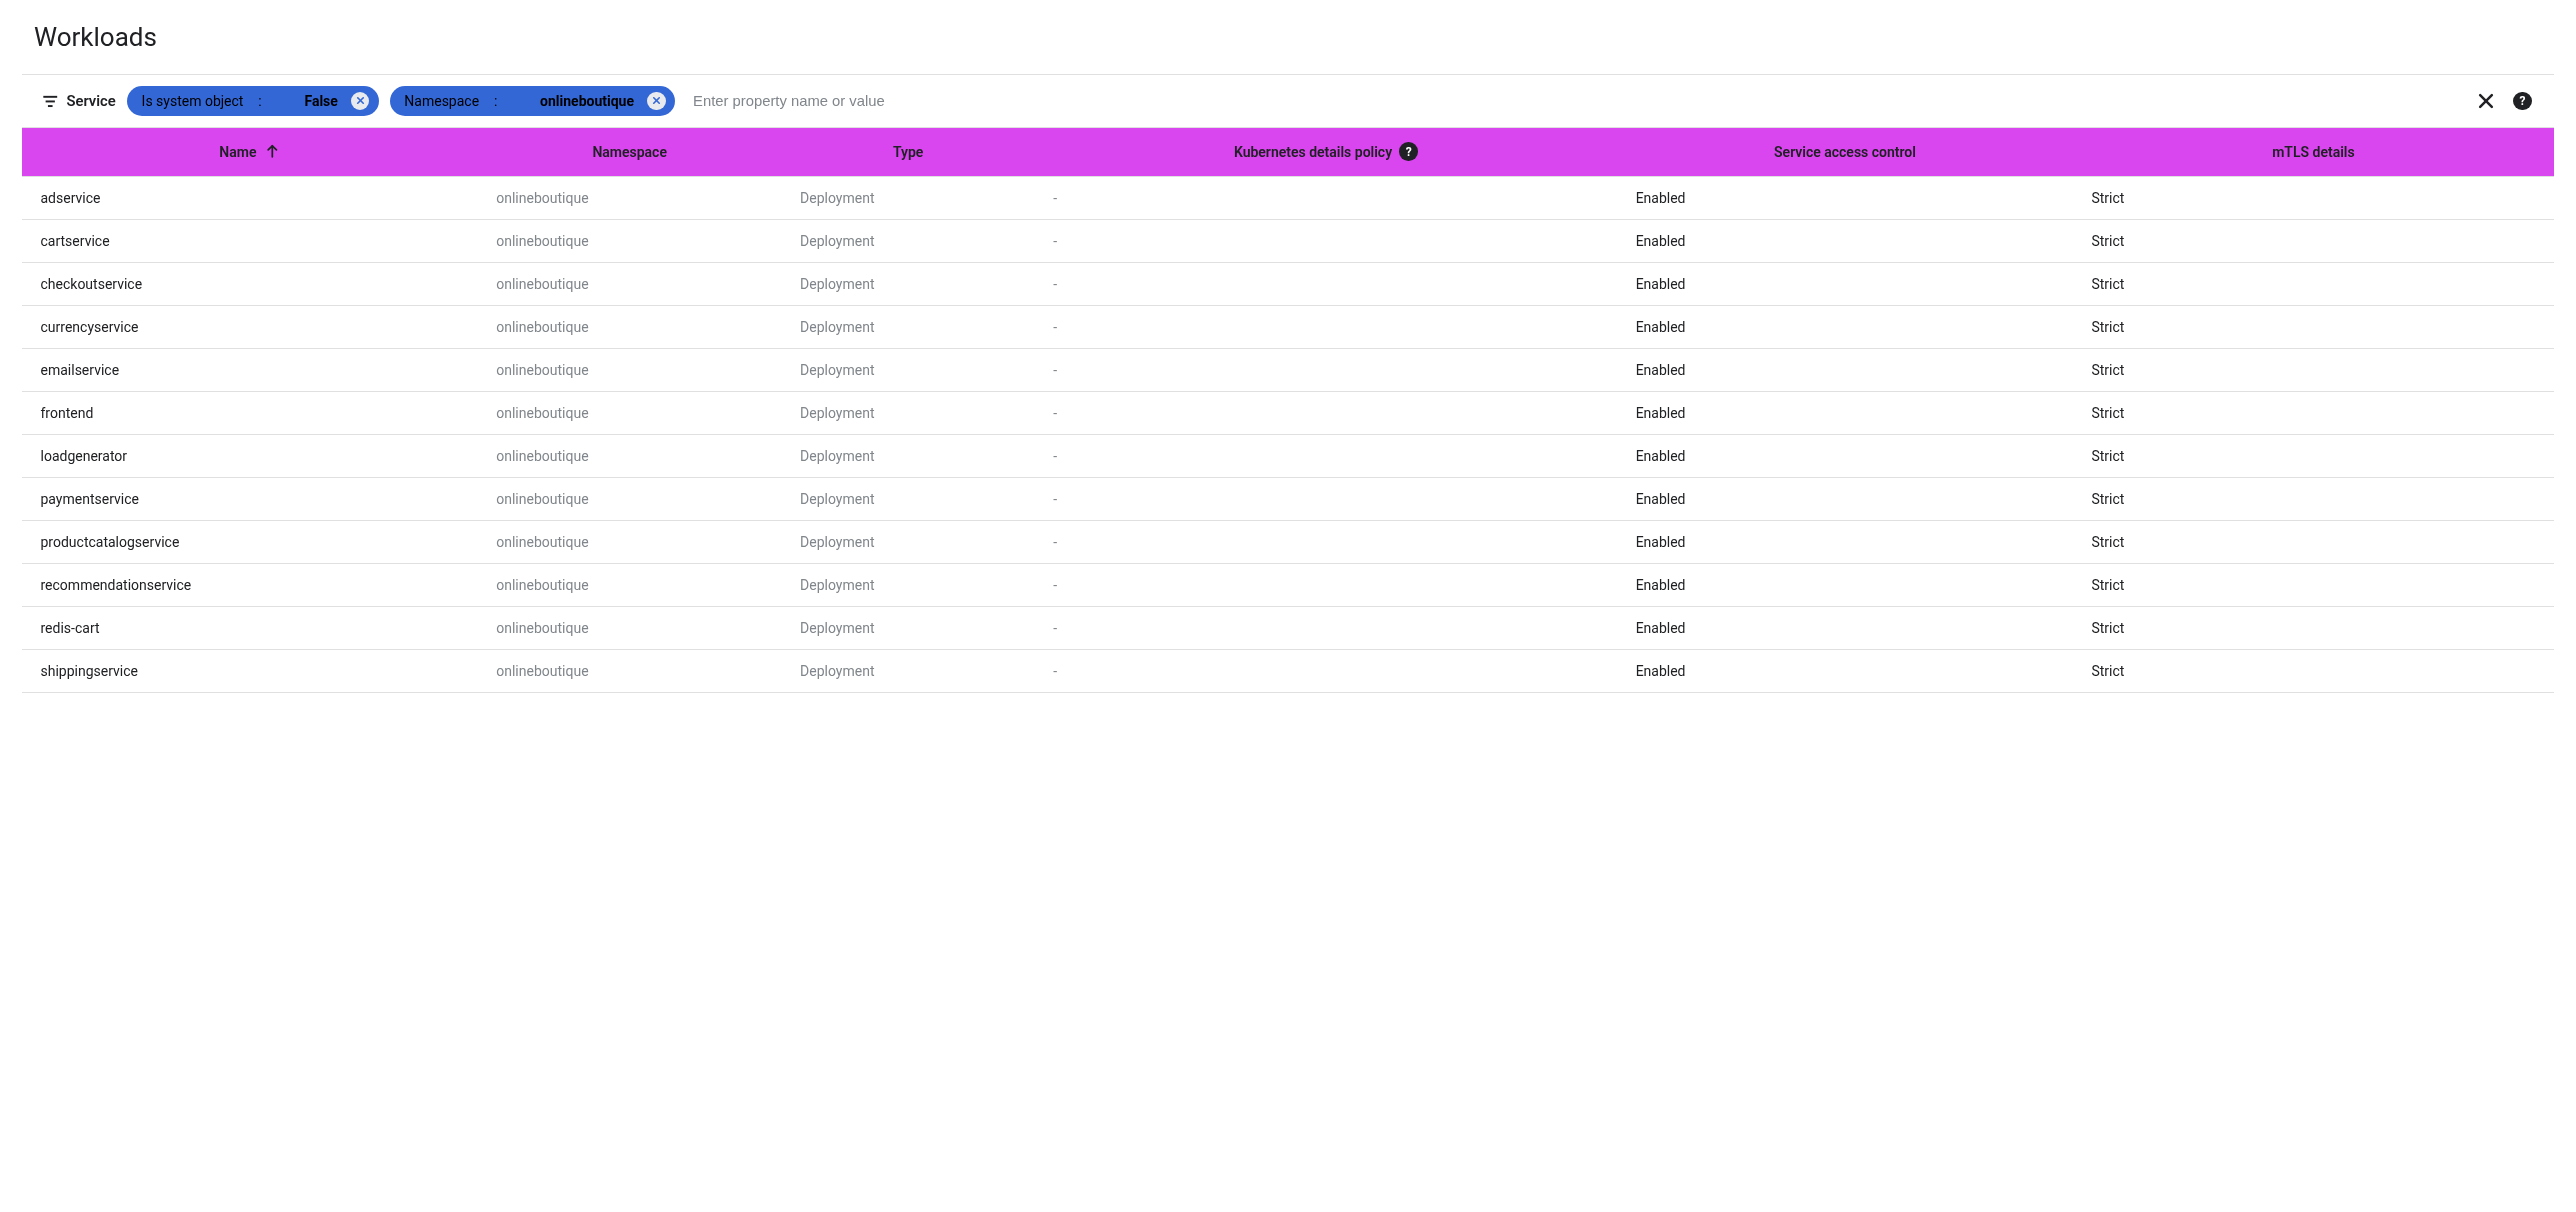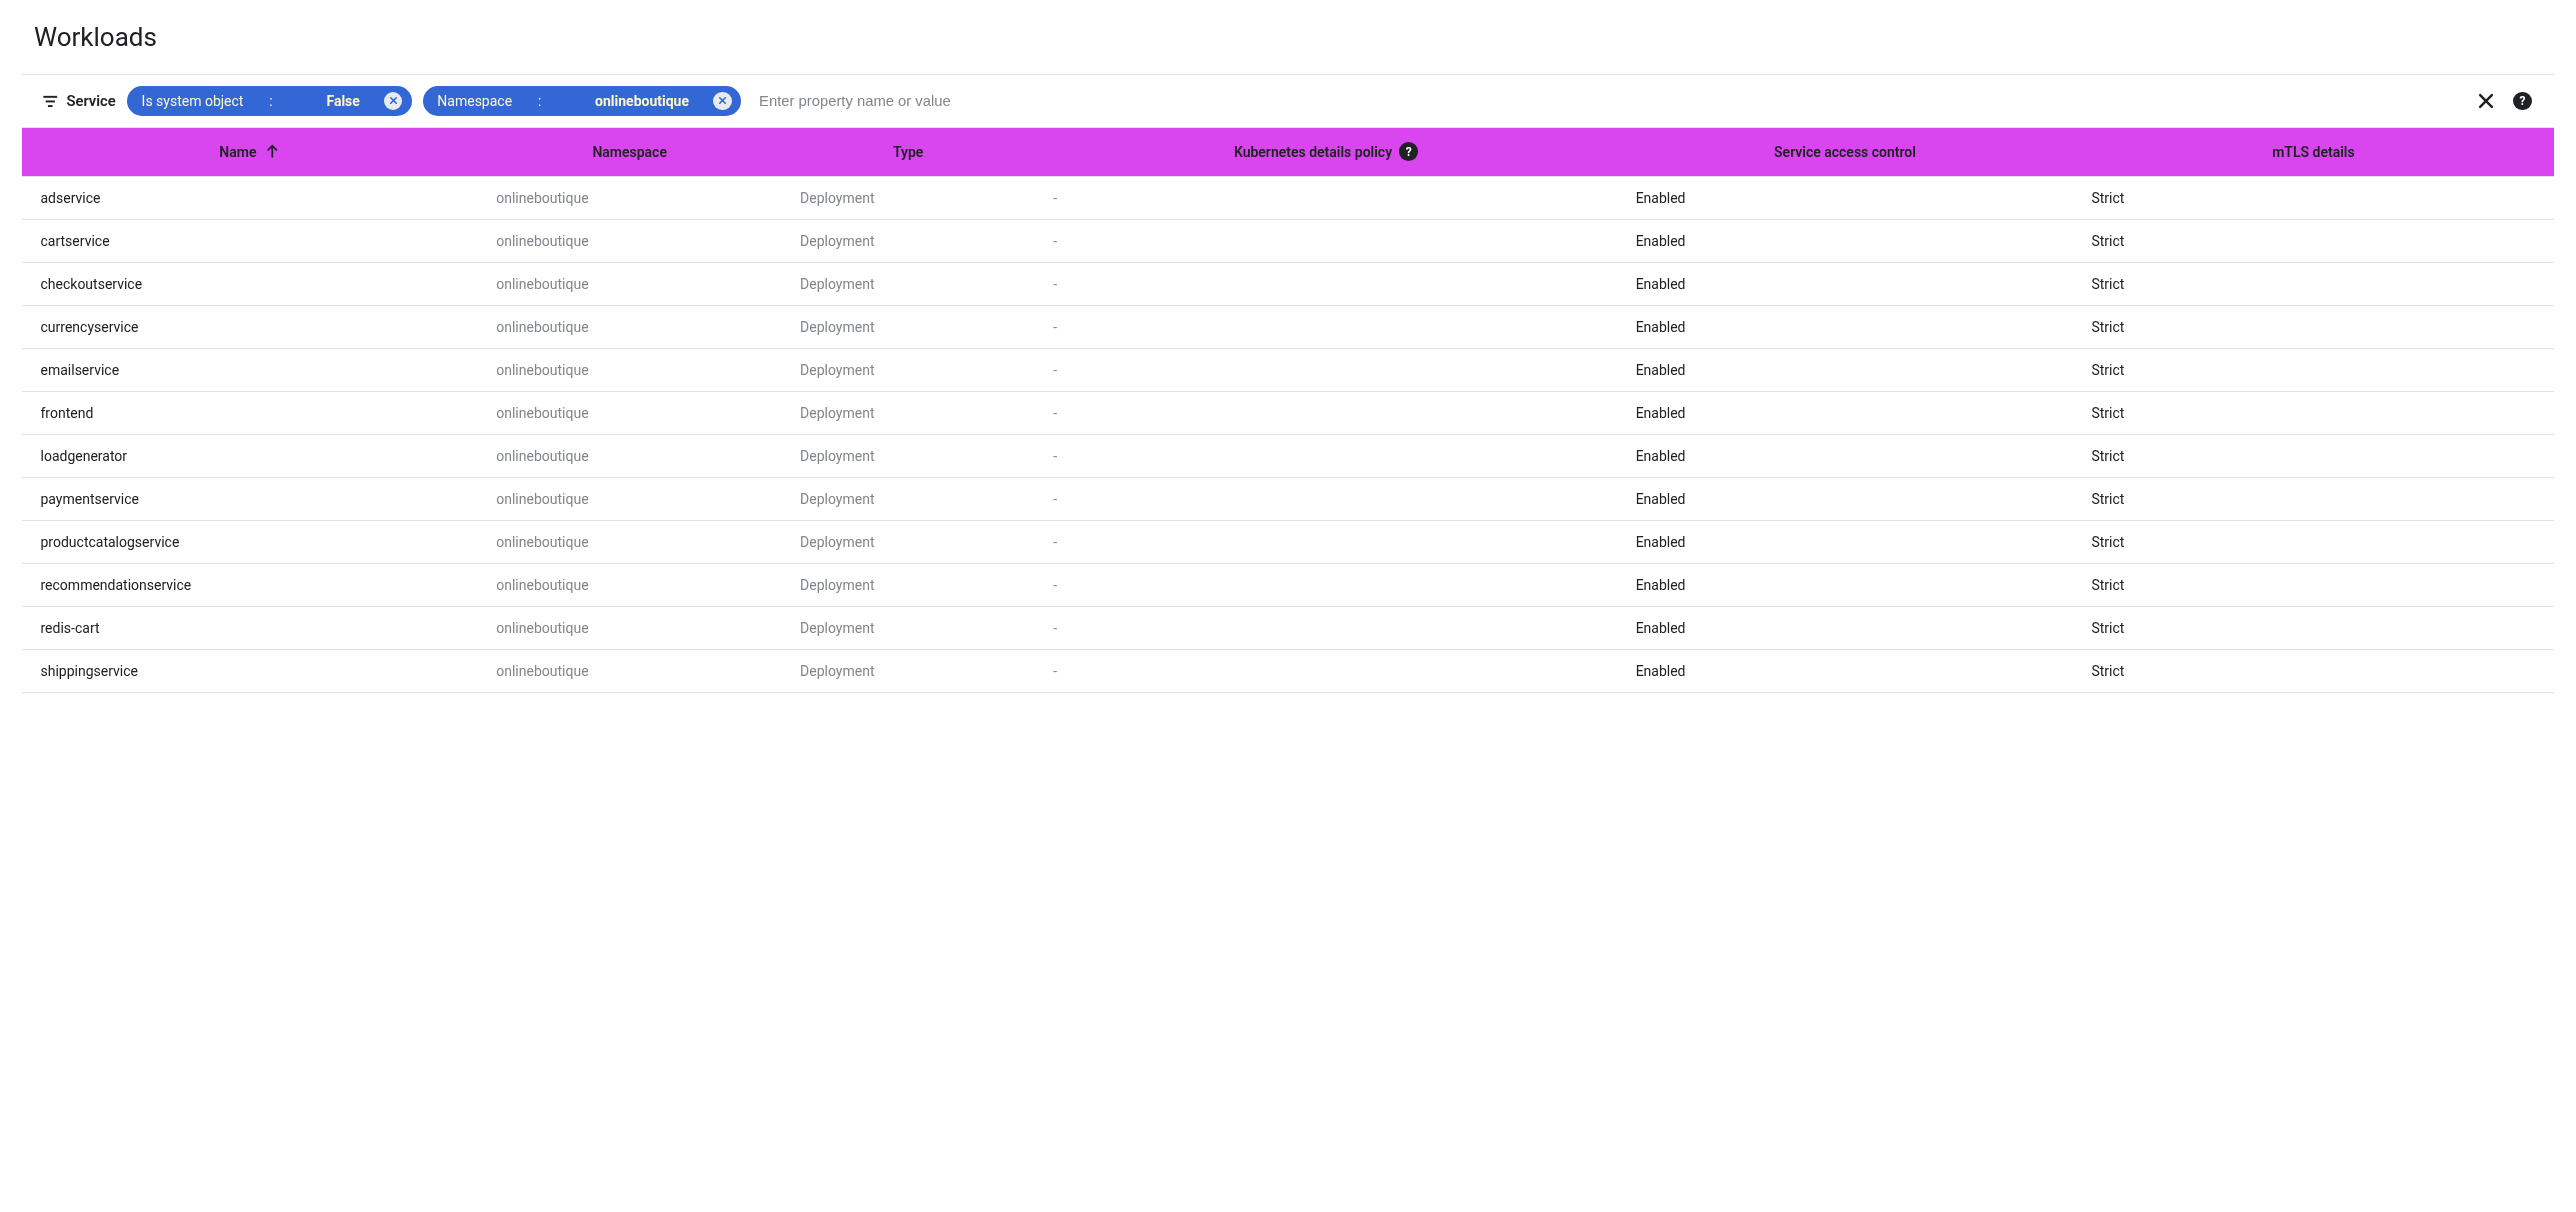--- a/index.html
+++ b/index.html
@@ -43,25 +43,25 @@
     }
     .filter-icon {
       display: inline-flex;
       align-items: center;
       justify-content: center;
     }
     .chip {
       display: inline-flex;
       align-items: center;
       background: #3367d6;
-      color: #fef9c3;
+      color: #000000;
       border-radius: 18.5px;
       padding: 5.5px 9.2px 5.5px 14.8px;
       font-size: 14px;
-      gap: 24px;
+      gap: 13px;
     }
     .chip .chip-key {
       font-weight: 400;
     }
     .chip .chip-colon {
       font-weight: 400;
       margin: 0 1.8px;
     }
     .chip .chip-val {
       font-weight: 700;

